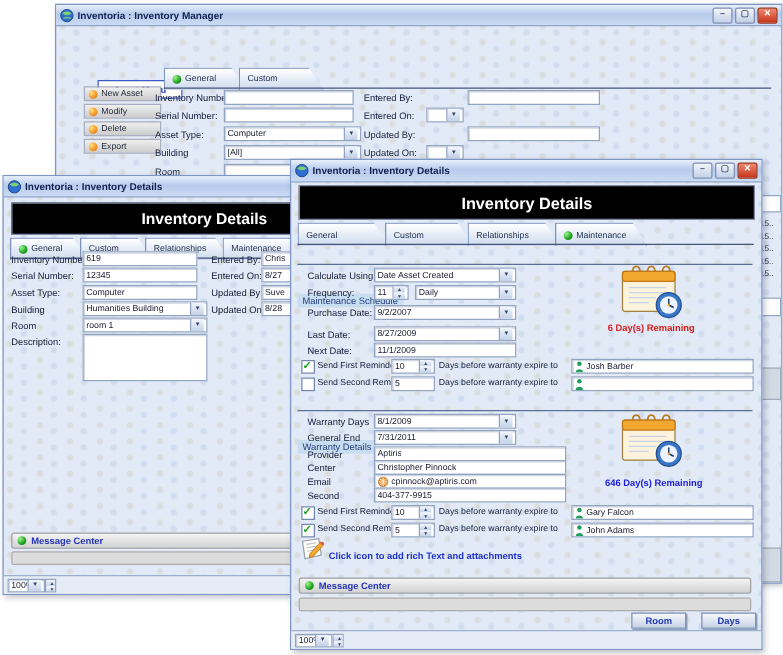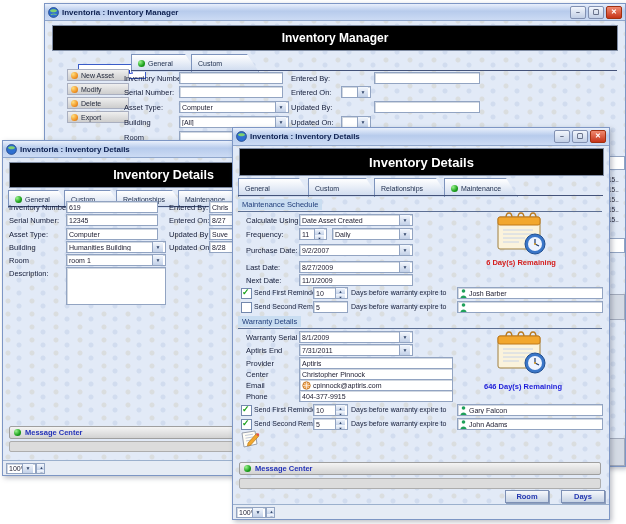--- a/index.html
+++ b/index.html
@@ -35,21 +35,21 @@
   .sel .arr{margin-left:auto;align-self:stretch;width:10px;flex:0 0 10px;
             background:linear-gradient(#f3f7fd,#c3d1e8);border-left:1px solid #92a4c2;
             display:flex;align-items:center;justify-content:center;}
   .sel .arr::before{content:"▼";font-size:5px;color:#33476b;}
   .ud{margin-left:auto;align-self:stretch;width:9px;flex:0 0 9px;display:flex;flex-direction:column;
       border-left:1px solid #92a4c2;}
   .ud i{flex:1;font-style:normal;background:linear-gradient(#f3f7fd,#c3d1e8);text-align:center;
         line-height:5px;color:#33476b;}
   .ud i:first-child::before{content:"▲";font-size:4px;}
   .ud i:last-child::before{content:"▼";font-size:4px;}
-  .sect{position:absolute;font-size:7.5px;color:#23407c;background:#c9ddf1;padding:1px 4px;white-space:nowrap;}
+  .sect{position:absolute;font-size:7.5px;color:#23407c;background:#c9ddf1;padding:1px 4px;white-space:nowrap;margin-top:36px;}
   .hline{position:absolute;height:0;border-top:1px solid #5c6f94;}
   .cb{position:absolute;width:9px;height:9px;background:#fff;border:1px solid #7388ad;}
   .cb.checked::after{content:"✓";position:absolute;left:0;top:-2px;font-size:9px;font-weight:bold;color:#17a017;}
   .rem{position:absolute;font-size:7.5px;font-weight:bold;text-align:center;white-space:nowrap;}
   .rem.red{color:#d41c1c;}
   .rem.blue{color:#1b1bd8;}
   .mbar{position:absolute;height:13px;background:linear-gradient(#f4f4f4,#d2d2d2);border:1px solid #9f9f9f;
         border-radius:2px;display:flex;align-items:center;gap:4px;padding:0 4px;
         font-size:7.5px;font-weight:bold;color:#2433b8;box-sizing:border-box;}
   .ebar{position:absolute;height:11px;background:#dcdcdc;border:1px solid #adadad;border-radius:2px;box-sizing:border-box;}
@@ -86,21 +86,20 @@
           <circle cx="6" cy="6" r="5.4" fill="none" stroke="#1a3f80" stroke-width=".8"></circle>
         </svg>
     </span>
     <span class="t">Inventoria : Inventory Manager</span>
     <span class="wbtns">
       <span class="wbtn">–</span>
       <span class="wbtn">▢</span>
       <span class="wbtn close">✕</span>
     </span>
   </div>
-  <div class="banner" style="left:7px;top:21px;width:564px;height:24px;font-size:12px;">Inventory Manager</div>
 
   <div class="amenu-h" style="left:16px;top:60px;width:66px;height:13px;margin-left:17px;">Asset Menu</div>
   <div class="amenu-i" style="left:22px;top:65px;width:62px;">
       <span class="odot"></span>
       <span>New Asset</span>
     </div>
   <div class="amenu-i" style="left:22px;top:79px;width:62px;">
       <span class="odot"></span>
       <span>Modify</span>
     </div>
@@ -383,46 +382,46 @@
   <div class="fld" style="left:224px;top:173px;width:146px;"><span class="ico">
         <svg width="7" height="9" viewBox="0 0 7 9">
           <circle cx="3.5" cy="2" r="1.8" fill="#1fa05a"></circle>
           <path d="M.5 9C.5 5.5,6.5 5.5,6.5 9Z" fill="#1fa05a"></path>
         </svg>
       </span>&nbsp;<span class="v"></span></div>
 
   <div class="sect" style="left:5px;top:188px;">Warranty Details</div>
   <div class="hline" style="left:5px;top:200px;width:364px;"></div>
 
-  <div class="lbl" style="left:13px;top:205px;">Warranty Serial</div>
+  <div class="lbl" style="left:13px;top:205px;">Warranty Days</div>
   <div class="fld sel" style="left:66px;top:203px;width:114px;">
       <span class="v">8/1/2009</span>
       <span class="arr"></span>
     </div>
-  <div class="lbl" style="left:13px;top:218px;">Aptiris End</div>
+  <div class="lbl" style="left:13px;top:218px;">General End</div>
   <div class="fld sel" style="left:66px;top:216px;width:114px;">
       <span class="v">7/31/2011</span>
       <span class="arr"></span>
     </div>
   <div class="lbl" style="left:13px;top:231px;">Provider</div>
   <div class="fld" style="left:66px;top:229px;width:154px;">
       <span class="v">Aptiris</span>
     </div>
   <div class="lbl" style="left:13px;top:242px;">Center</div>
   <div class="fld" style="left:66px;top:240px;width:154px;">
       <span class="v">Christopher Pinnock</span>
     </div>
   <div class="lbl" style="left:13px;top:253px;">Email</div>
   <div class="fld" style="left:66px;top:251px;width:154px;"><span class="ico">
         <svg width="9" height="9" viewBox="0 0 9 9">
           <circle cx="4.5" cy="4.5" r="3.8" fill="#e8953a" stroke="#b06a1a" stroke-width=".6"></circle>
           <path d="M1 4.5h7M4.5 1v7M2 2.5c1.5 1,3.5 1,5 0M2 6.5c1.5-1,3.5-1,5 0" stroke="#fff" stroke-width=".6" fill="none"></path>
         </svg>
       </span>&nbsp;<span class="v">cpinnock@aptiris.com</span></div>
-  <div class="lbl" style="left:13px;top:264px;">Phone</div>
+  <div class="lbl" style="left:13px;top:264px;">Second</div>
   <div class="fld" style="left:66px;top:262px;width:154px;">
       <span class="v">404-377-9915</span>
     </div>
 
   <div class="cal" style="left:262px;top:201px;">
     <svg width="52" height="46" viewBox="0 0 52 46">
       <g stroke="#b97a1f" stroke-width="1.4" fill="none">
           <path d="M11 8q0-5 3-5q3 0 3 5"></path>
           <path d="M23 8q0-5 3-5q3 0 3 5"></path>
           <path d="M35 8q0-5 3-5q3 0 3 5"></path>
@@ -473,20 +472,21 @@
       </span>&nbsp;<span class="v">John Adams</span></div>
 
   <div class="ico" style="position:absolute;left:6px;top:301px;">
     <svg width="22" height="22" viewBox="0 0 22 22">
       <path d="M3 4L16 2L18 15L5 18Z" fill="#fffdf5" stroke="#9aa0ad"></path>
       <path d="M6 6.5L14 5.2M6.5 9.2L14.5 7.9M7 12L13 10.8" stroke="#b9c3d6" stroke-width=".9" fill="none"></path>
       <path d="M9 14L17.5 4.5L20 6.8L11.5 16.2L8.5 17Z" fill="#f2a72e" stroke="#b87818" stroke-width=".7"></path>
       <circle cx="18.8" cy="5.6" r="1.3" fill="#e05050"></circle>
     </svg>
   </div>
+  <div class="note" style="left:30px;top:312px;">Click icon to add rich Text and attachments</div>
 
   <div class="mbar" style="left:6px;top:334px;width:362px;">
       <span class="gdot"></span>
       <span>Message Center</span>
     </div>
   <div class="ebar" style="left:6px;top:350px;width:362px;"></div>
 
   <div class="btn" style="left:272px;top:362px;">Room</div>
   <div class="btn" style="left:328px;top:362px;">Days</div>
 

